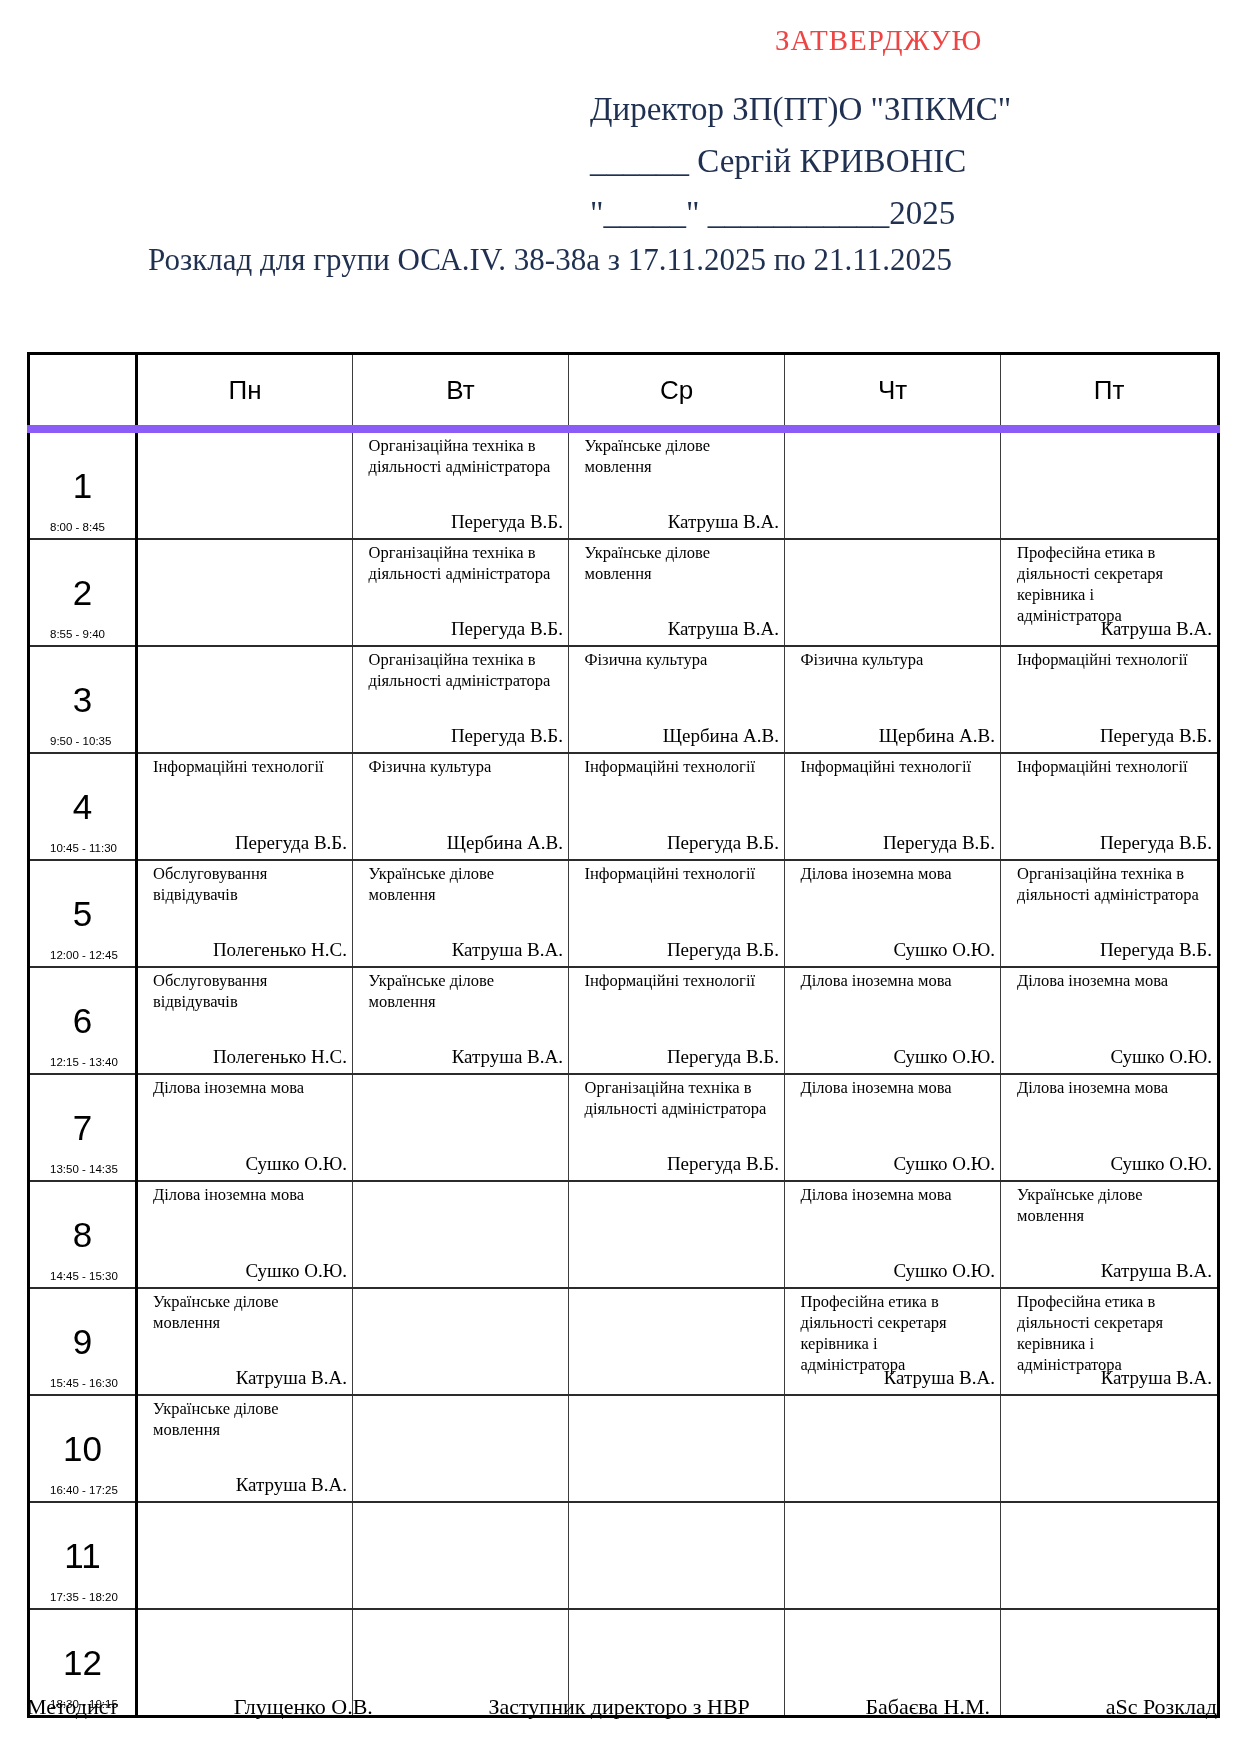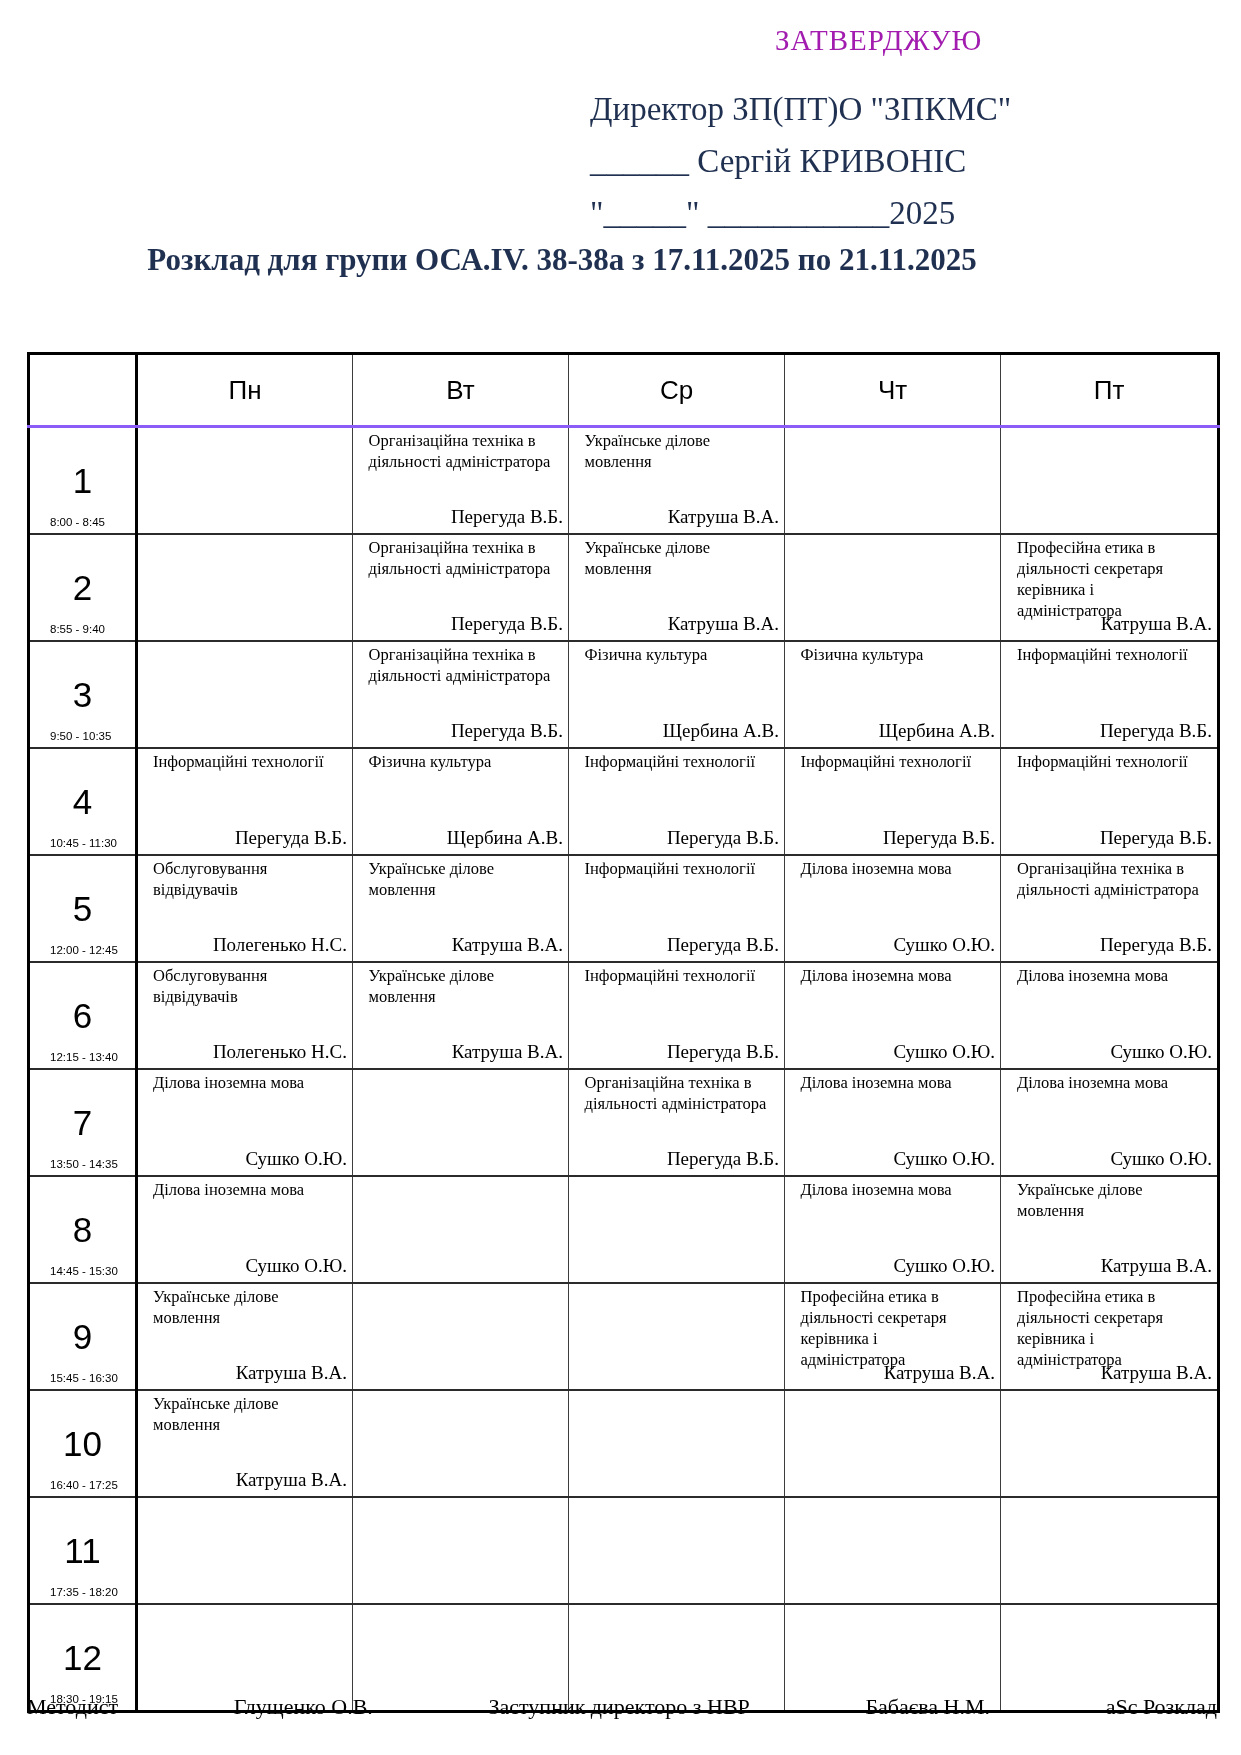--- a/index.html
+++ b/index.html
@@ -27,44 +27,43 @@
   }
   .approval-line{
     font-size:33px;
     line-height:52px;
     white-space:nowrap;
   }
   
   .doc-title{
     position:absolute;
     top:242px;
-    left:12px;
+    left:0;
     width:1100px;
     text-align:center;
     font-size:31px;
-    font-weight:bold;
   }
   
   table.schedule{
     position:absolute;
     top:352px;
     left:27px;
     width:1190px;
     border-collapse:collapse;
     table-layout:fixed;
     border:3px solid #000;
   }
   table.schedule th, table.schedule td{
     border:1px solid #3d3d3d;
     padding:0;
     vertical-align:top;
   }
   table.schedule tbody td{border-top:2px solid #2b2b2b;}
   table.schedule thead th{
-    border-bottom:3px solid #8b5cf6;
+    border-bottom:8px solid #8b5cf6;
     height:70px;
     font-family:"Liberation Sans", sans-serif;
     font-size:26px;
     font-weight:400;
     text-align:center;
     vertical-align:middle;
   }
   table.schedule td:first-child, table.schedule th:first-child{
     border-right:3px solid #000;
   }
@@ -107,21 +106,21 @@
     font-size:22px;
     white-space:nowrap;
   }
 </style>
 </head>
 <body>
 
 <div class="page">
 
   <div class="approval">
-    <div class="approval-title" style="color: #a21caf;">ЗАТВЕРДЖУЮ</div>
+    <div class="approval-title" style="color: #ef4444;">ЗАТВЕРДЖУЮ</div>
     <div class="approval-line" style="color: rgb(31, 48, 80);">Директор ЗП(ПТ)О "ЗПКМС"</div>
     <div class="approval-line" style="color: rgb(31, 48, 80);">______ Сергій КРИВОНІС</div>
     <div class="approval-line" style="color: rgb(31, 48, 80);">"_____" ___________2025</div>
   </div>
 
   <div class="doc-title" style="color: rgb(31, 48, 80);">Розклад для групи ОСА.IV. 38-38а з 17.11.2025 по 21.11.2025</div>
 
   <table class="schedule">
     <colgroup>
       <col style="width:108px">

